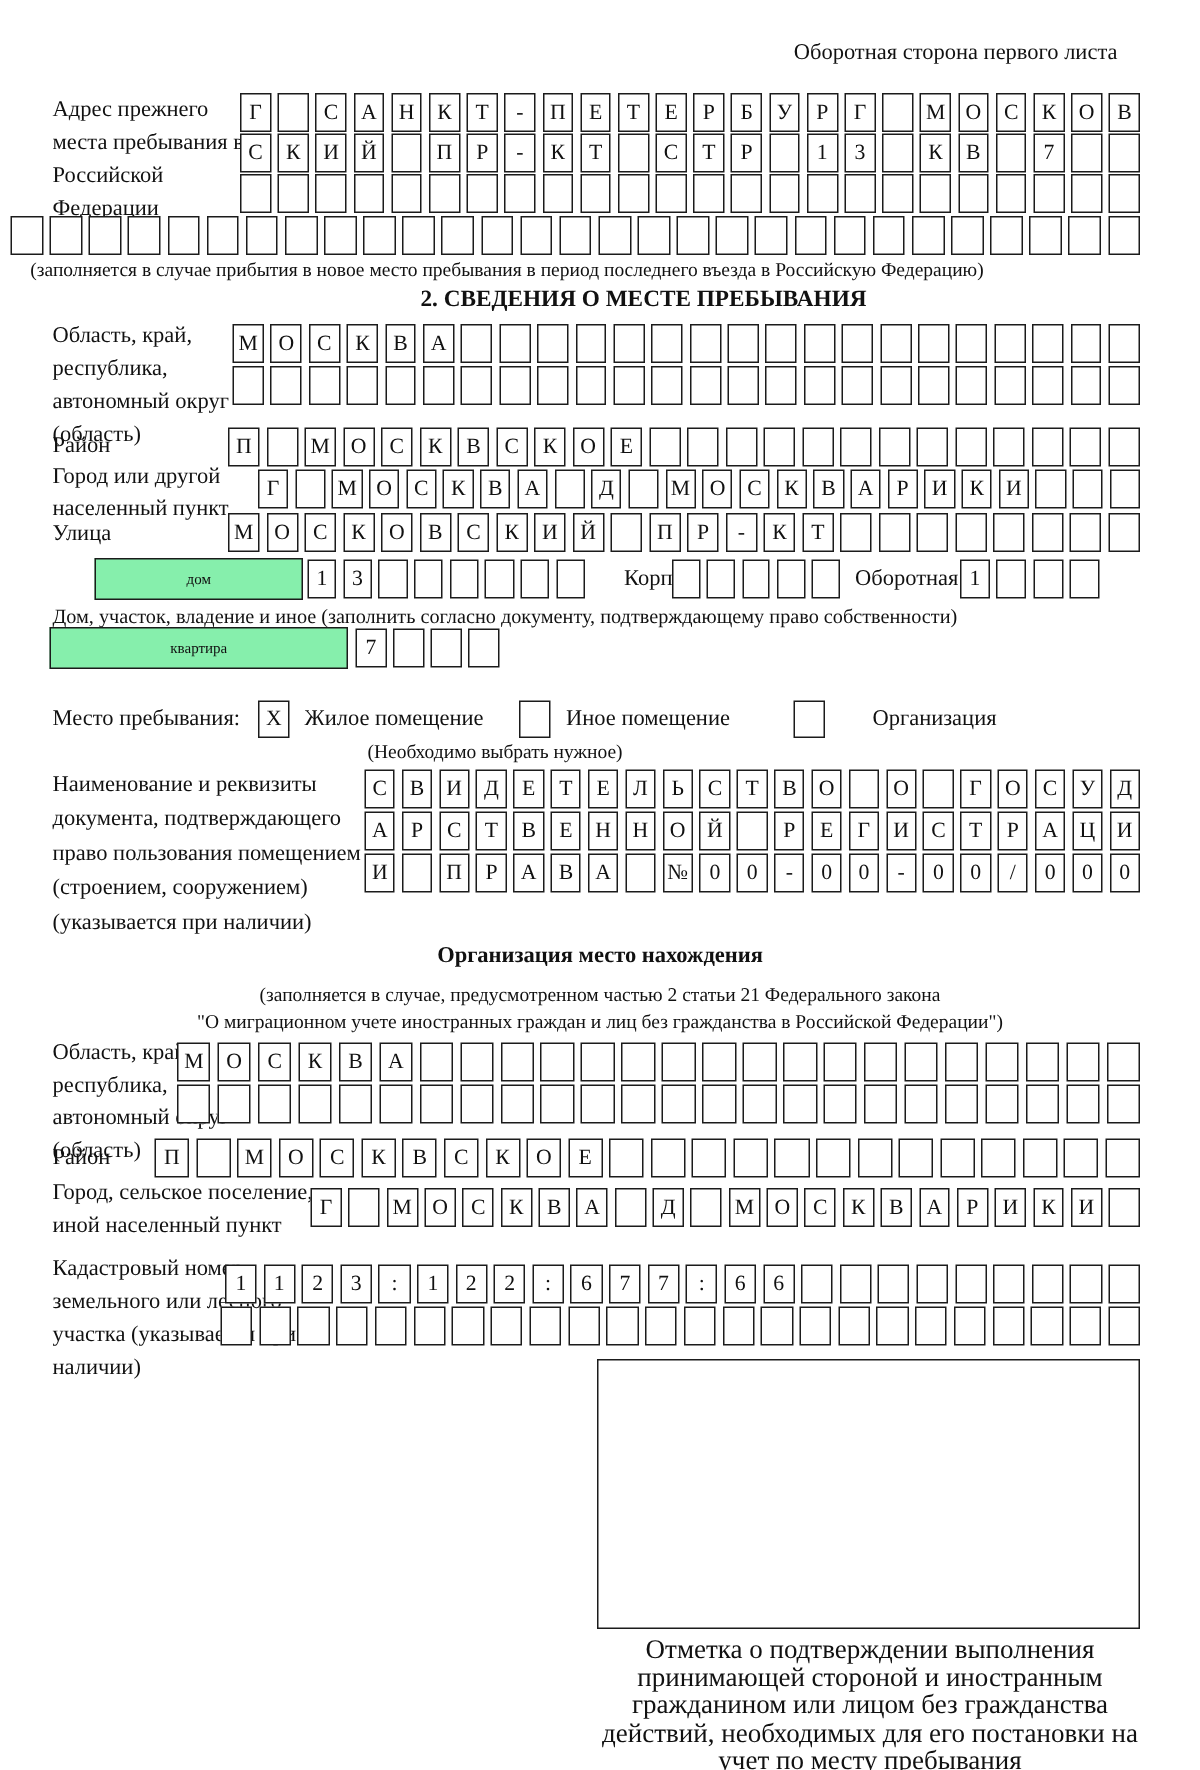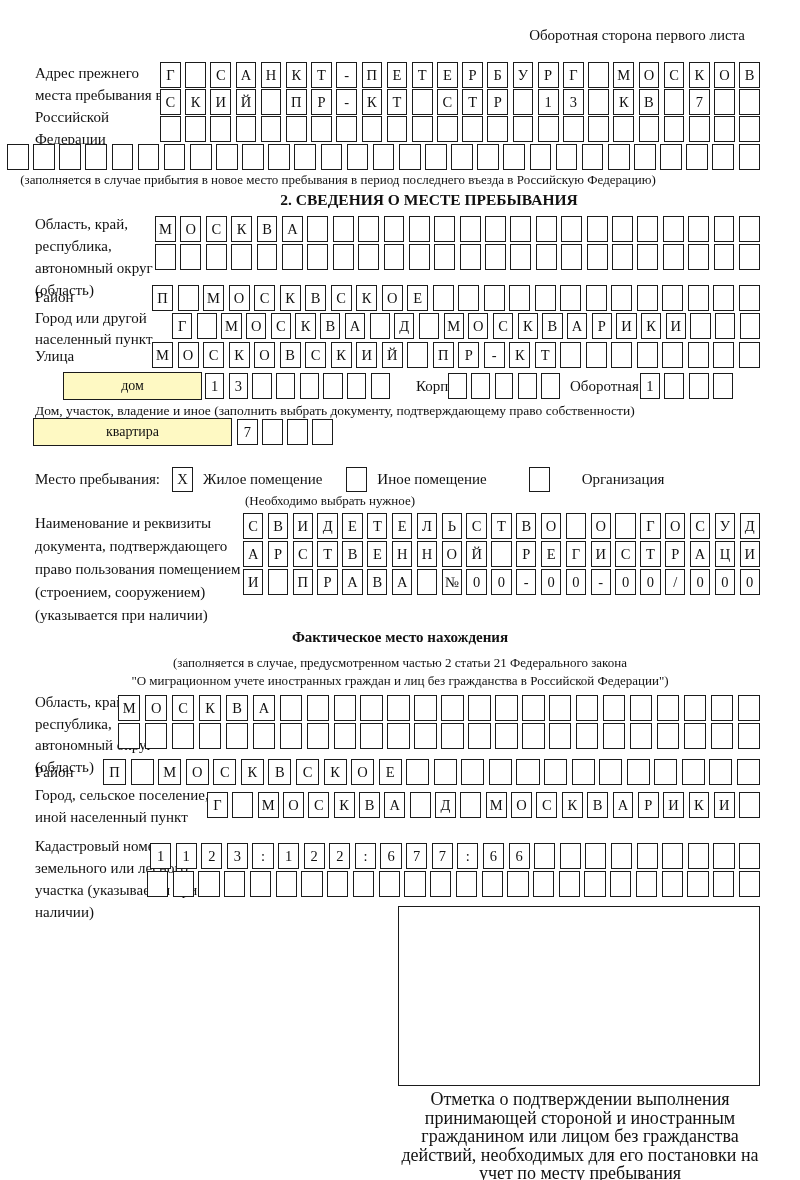--- a/index.html
+++ b/index.html
@@ -7,21 +7,21 @@
         font-family:"Liberation Serif","DejaVu Serif",serif;color:#111;overflow:hidden;}
   .abs{position:absolute;}
   .cells{display:flex;gap:4.5px;}
   .cell{flex:1;height:24px;border:1.7px solid #1b1b1b;display:flex;align-items:center;
         justify-content:center;font-size:14.5px;line-height:1;background:#fff;}
   .lbl{font-size:15px;line-height:22px;}
   .note{font-size:13px;line-height:17px;}
   .center{text-align:center;}
   .bold{font-weight:bold;}
   .bigbox{border:1.7px solid #1b1b1b;height:26px;display:flex;align-items:center;
-          justify-content:center;font-size:14px;background:#fef9c3;}
+          justify-content:center;font-size:10px;background:#86efac;}
   .cb{width:19px;height:23px;border:1.7px solid #1b1b1b;display:inline-flex;align-items:center;
       justify-content:center;font-size:14.5px;flex:none;background:#fff;}
   .mesto{display:flex;align-items:center;font-size:15px;}
   .stamp{border:1.8px solid #1b1b1b;background:#fff;}
 </style>
 </head>
 <body>
 
 <div class="page">
 
@@ -298,21 +298,21 @@
       <span class="cell"></span>
       <span class="cell"></span>
     </div>
   <div class="abs lbl" style="left:570px;top:375px;">Оборотная</div>
   <div class="abs cells" style="left:640px;top:373px;width:93px;">
       <span class="cell">1</span>
       <span class="cell"></span>
       <span class="cell"></span>
       <span class="cell"></span>
     </div>
-  <div class="abs note" style="left:35px;top:402px;font-size:13.5px;">Дом, участок, владение и иное (заполнить выбрать документу, подтверждающему право собственности)</div>
+  <div class="abs note" style="left:35px;top:402px;font-size:13.5px;">Дом, участок, владение и иное (заполнить согласно документу, подтверждающему право собственности)</div>
 
   <div class="abs bigbox" style="left:33px;top:418px;width:197px;">квартира</div>
   <div class="abs cells" style="left:237px;top:419px;width:96px;">
       <span class="cell">7</span>
       <span class="cell"></span>
       <span class="cell"></span>
       <span class="cell"></span>
     </div>
 
   <div class="abs note center" style="left:160px;top:492px;width:340px;">(Необходимо выбрать нужное)</div>
@@ -390,21 +390,21 @@
       <span class="cell">0</span>
       <span class="cell">-</span>
       <span class="cell">0</span>
       <span class="cell">0</span>
       <span class="cell">/</span>
       <span class="cell">0</span>
       <span class="cell">0</span>
       <span class="cell">0</span>
     </div>
 
-  <div class="abs bold center" style="left:0;top:629px;width:800px;font-size:15px;">Фактическое место нахождения</div>
+  <div class="abs bold center" style="left:0;top:629px;width:800px;font-size:15px;">Организация место нахождения</div>
   <div class="abs note center" style="left:0;top:654px;width:800px;">(заполняется в случае, предусмотренном частью 2 статьи 21 Федерального закона</div>
   <div class="abs note center" style="left:0;top:672px;width:800px;">"О миграционном учете иностранных граждан и лиц без гражданства в Российской Федерации")</div>
 
   <div class="abs lbl" style="left:35px;top:692px;width:135px;line-height:21.5px;">Область, край, республика, автономный округ (область)</div>
   <div class="abs cells" style="left:118px;top:695px;width:642px;">
       <span class="cell">М</span>
       <span class="cell">О</span>
       <span class="cell">С</span>
       <span class="cell">К</span>
       <span class="cell">В</span>

